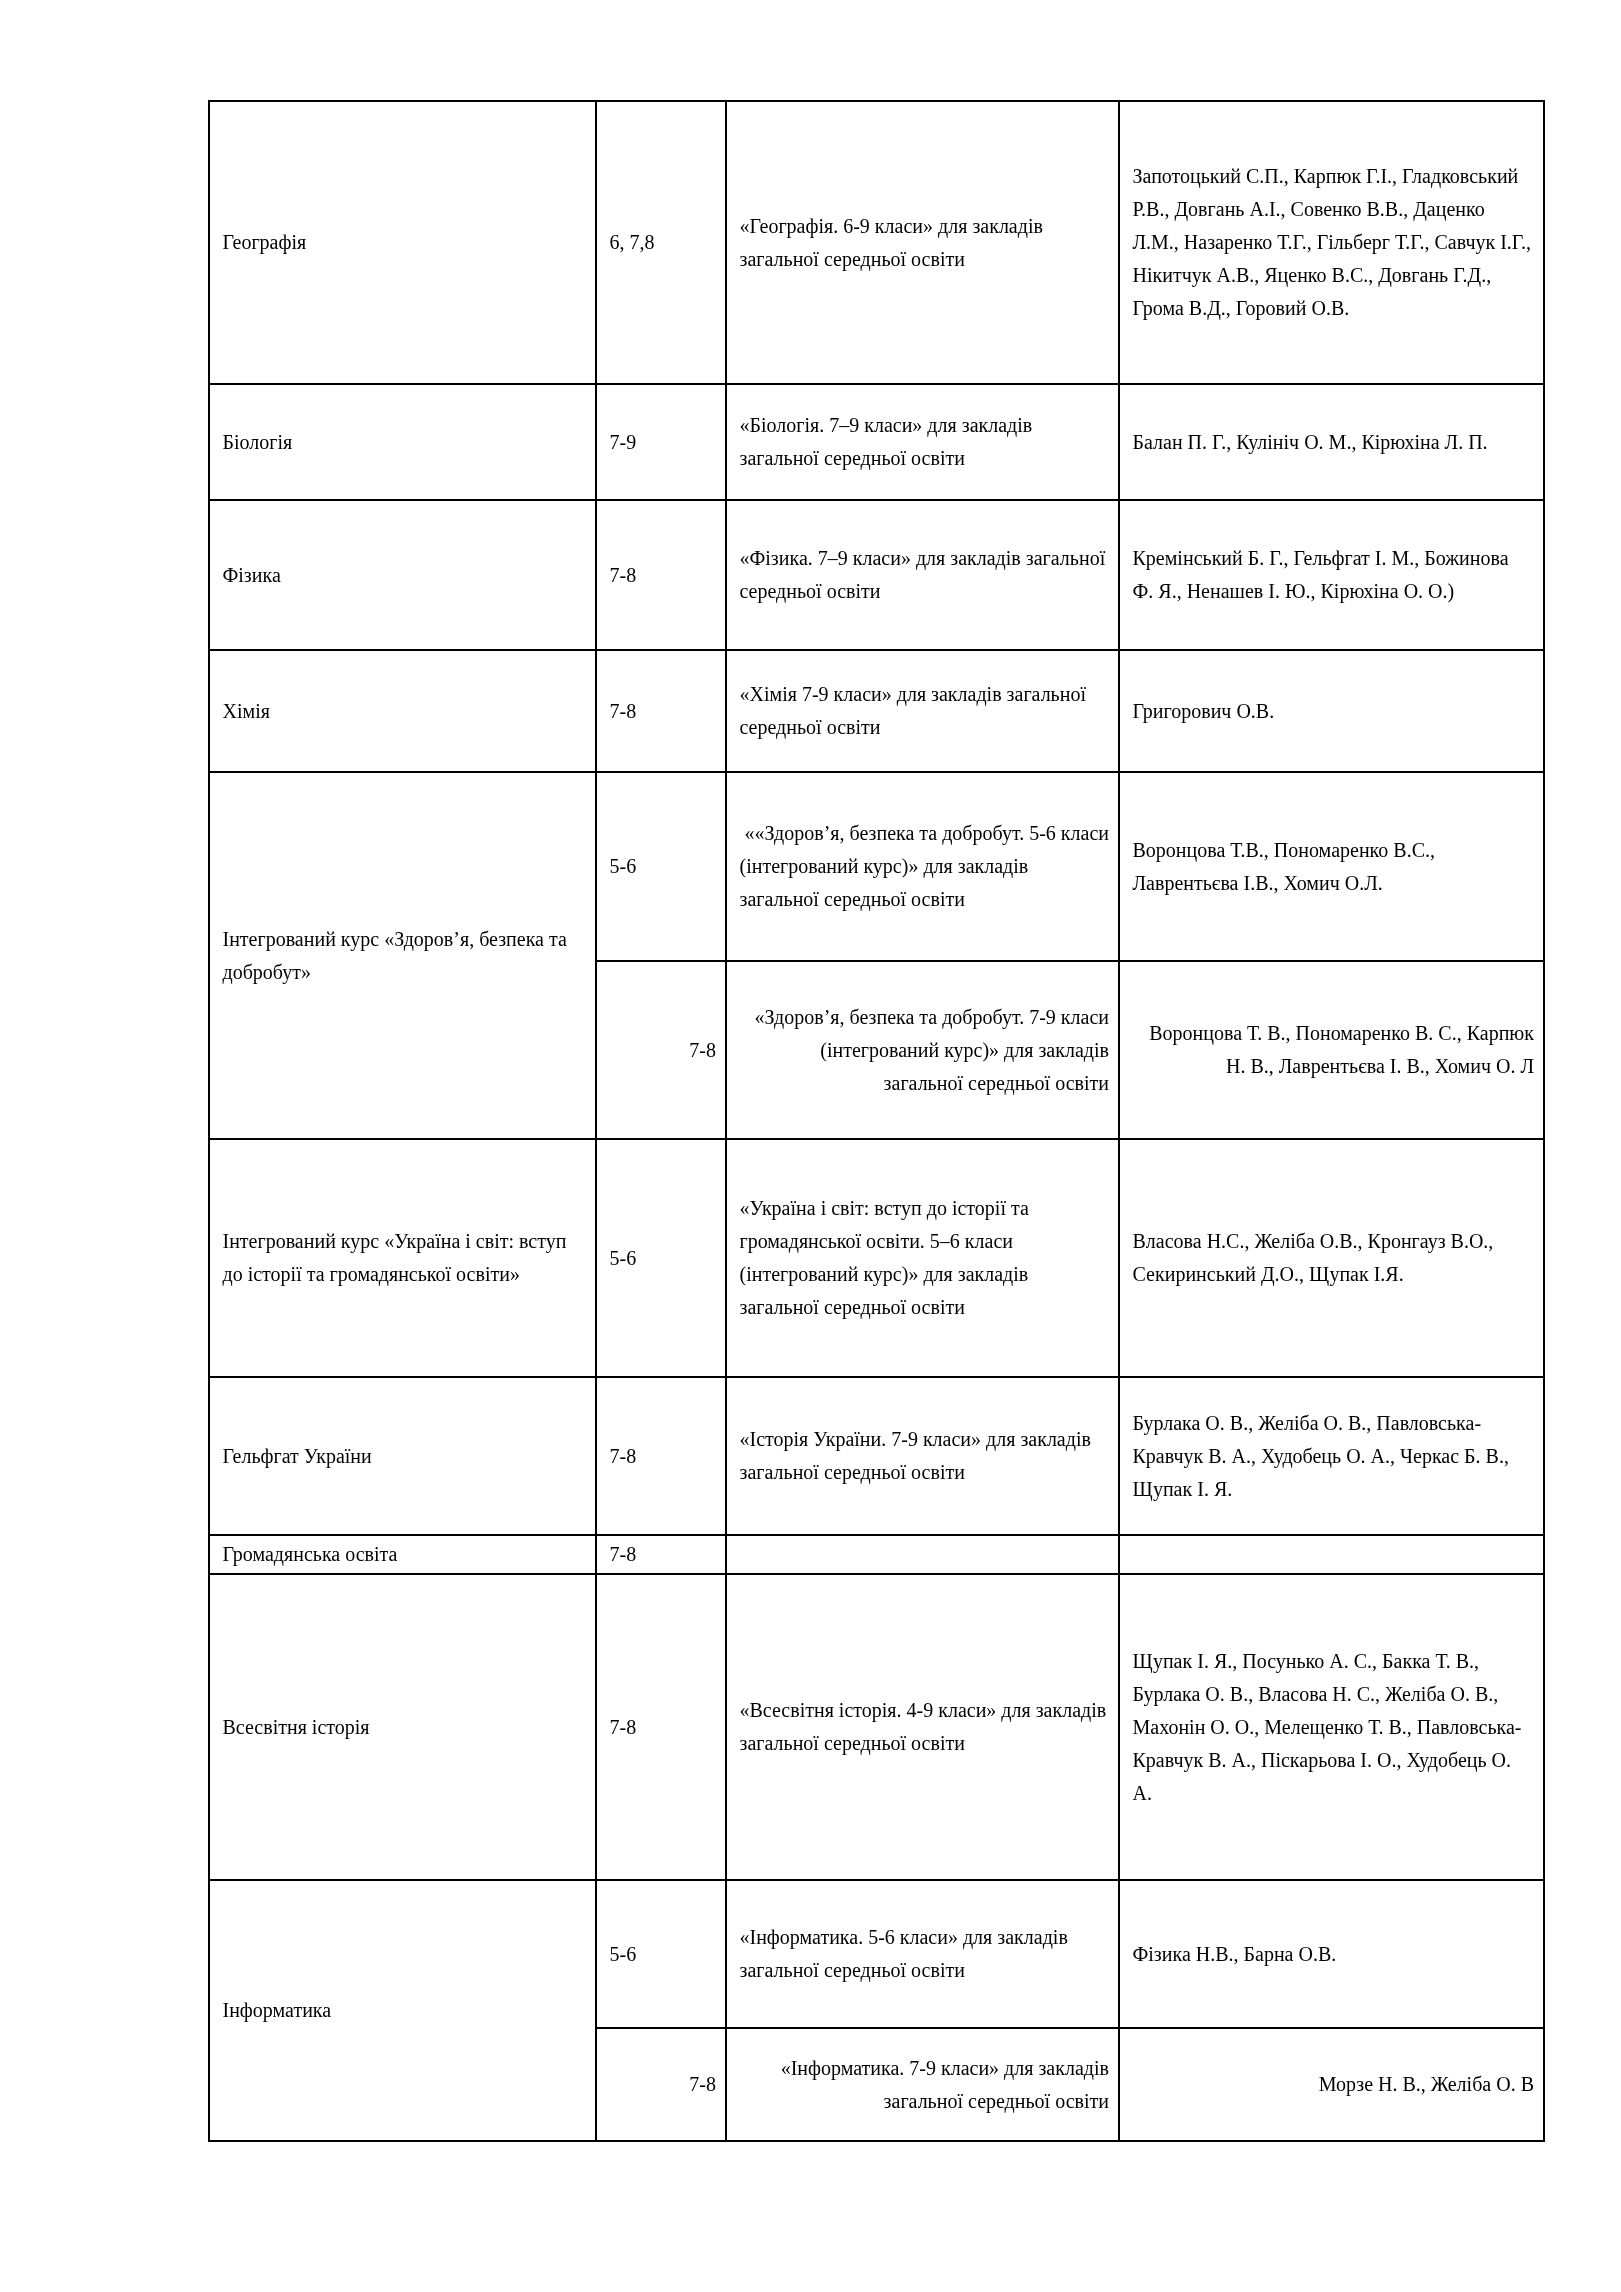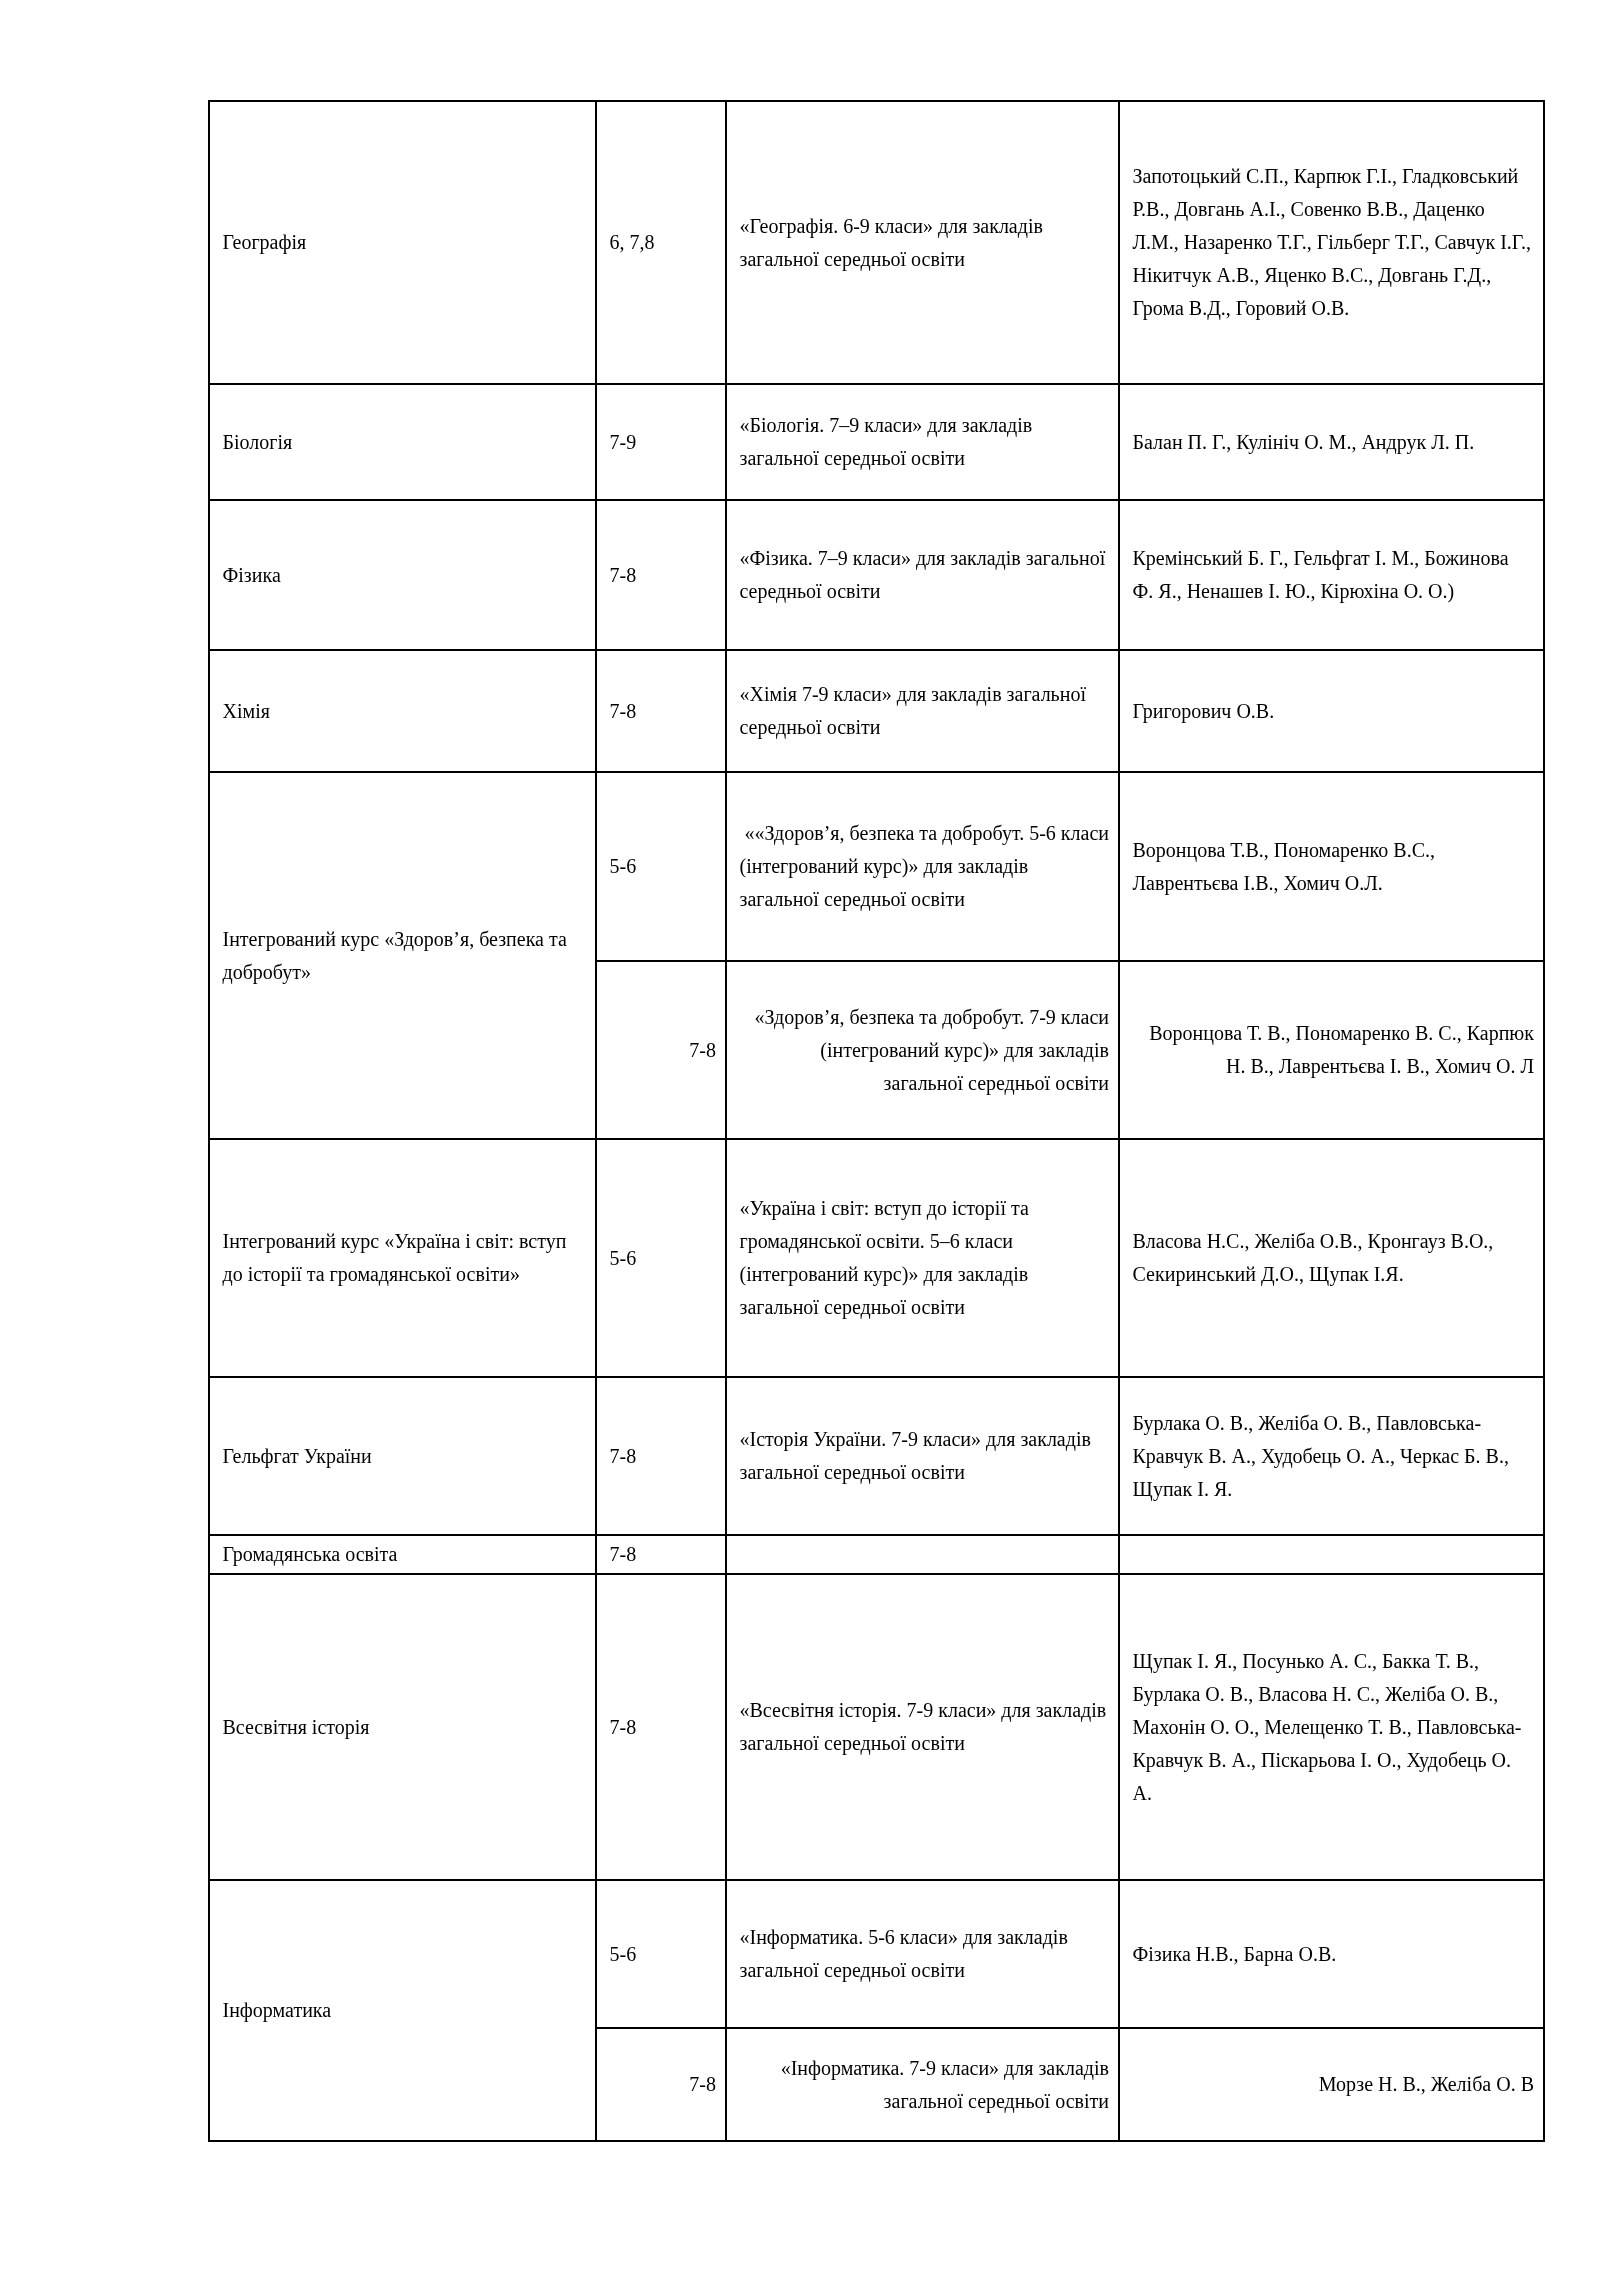--- a/index.html
+++ b/index.html
@@ -65,21 +65,21 @@
       <tr class="r1">
         <td class="subject">Географія</td>
         <td class="grades">6, 7,8</td>
         <td class="title">«Географія. 6-9 класи» для закладів загальної середньої освіти</td>
         <td class="authors">Запотоцький С.П., Карпюк Г.І., Гладковський Р.В., Довгань А.І., Совенко В.В., Даценко Л.М., Назаренко Т.Г., Гільберг Т.Г., Савчук І.Г., Нікитчук А.В., Яценко В.С., Довгань Г.Д., Грома В.Д., Горовий О.В.</td>
       </tr>
       <tr class="r2">
         <td class="subject">Біологія</td>
         <td class="grades">7-9</td>
         <td class="title">«Біологія. 7–9 класи» для закладів загальної середньої освіти</td>
-        <td class="authors">Балан П. Г., Кулініч О. М., Андрук Л. П.</td>
+        <td class="authors">Балан П. Г., Кулініч О. М., Кірюхіна Л. П.</td>
       </tr>
       <tr class="r3">
         <td class="subject">Фізика</td>
         <td class="grades">7-8</td>
         <td class="title">«Фізика. 7–9 класи» для закладів загальної середньої освіти</td>
         <td class="authors">Кремінський Б. Г., Гельфгат І. М., Божинова Ф. Я., Ненашев І. Ю., Кірюхіна О. О.)</td>
       </tr>
       <tr class="r4">
         <td class="subject">Хімія</td>
         <td class="grades">7-8</td>
@@ -111,21 +111,21 @@
       </tr>
       <tr class="r9">
         <td class="subject">Громадянська освіта</td>
         <td class="grades">7-8</td>
         <td class="title"></td>
         <td class="authors"></td>
       </tr>
       <tr class="r10">
         <td class="subject">Всесвітня історія</td>
         <td class="grades">7-8</td>
-        <td class="title">«Всесвітня історія. 7-9 класи» для закладів загальної середньої освіти</td>
+        <td class="title">«Всесвітня історія. 4-9 класи» для закладів загальної середньої освіти</td>
         <td class="authors">Щупак І. Я., Посунько А. С., Бакка Т. В., Бурлака О. В., Власова Н. С., Желіба О. В., Махонін О. О., Мелещенко Т. В., Павловська-Кравчук В. А., Піскарьова І. О., Худобець О. А.</td>
       </tr>
       <tr class="r11">
         <td class="subject" rowspan="2">Інформатика</td>
         <td class="grades">5-6</td>
         <td class="title">«Інформатика. 5-6 класи» для закладів загальної середньої освіти</td>
         <td class="authors">Фізика Н.В., Барна О.В.</td>
       </tr>
       <tr class="r12">
         <td class="grades center">7-8</td>

